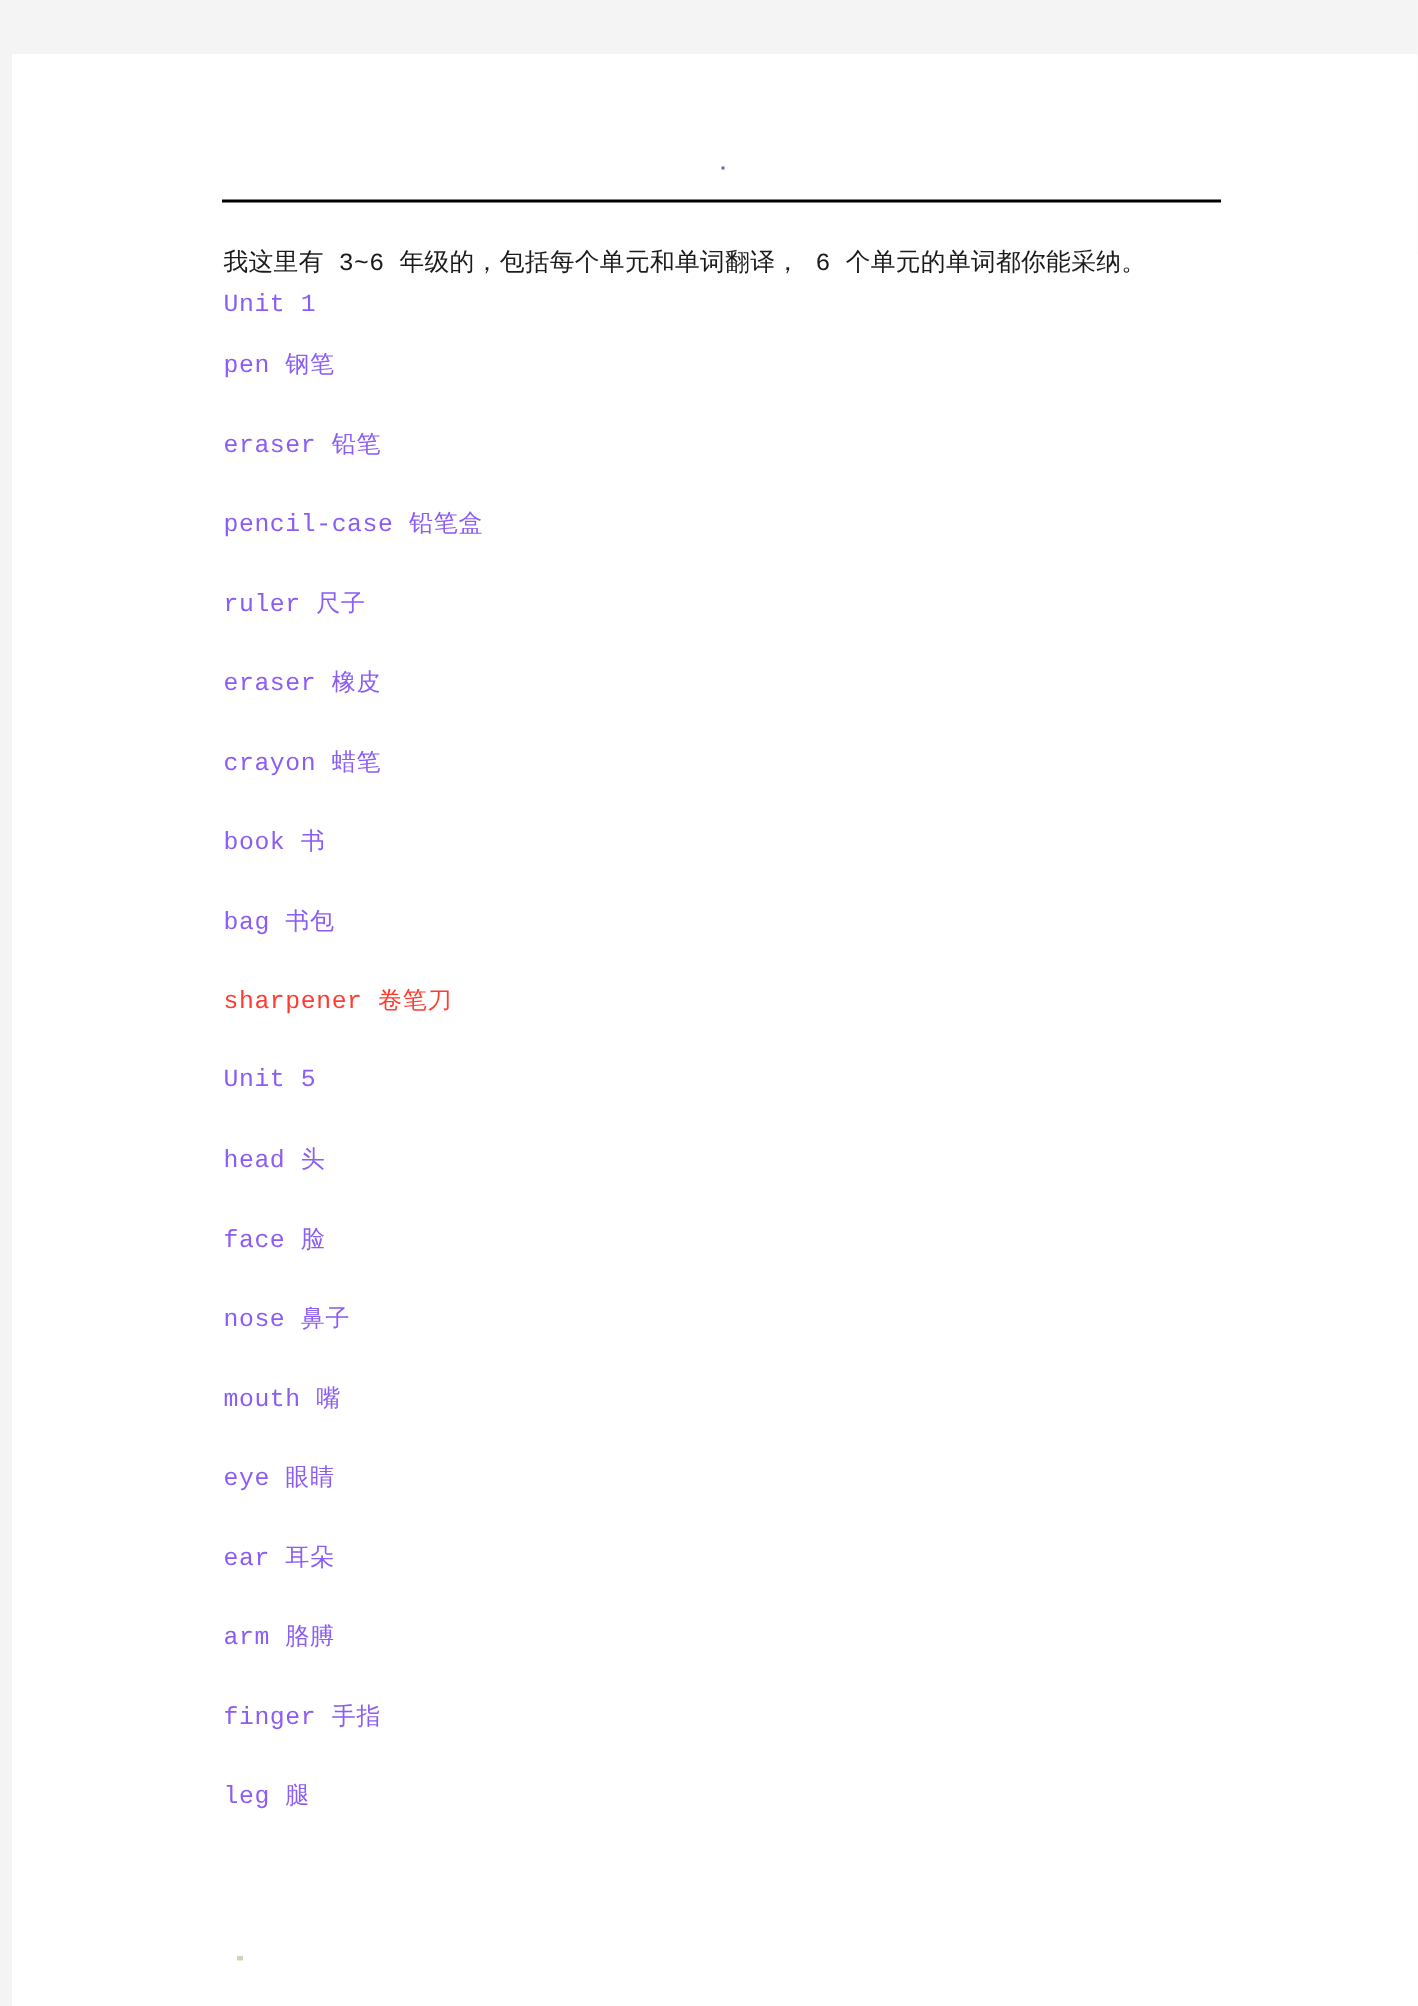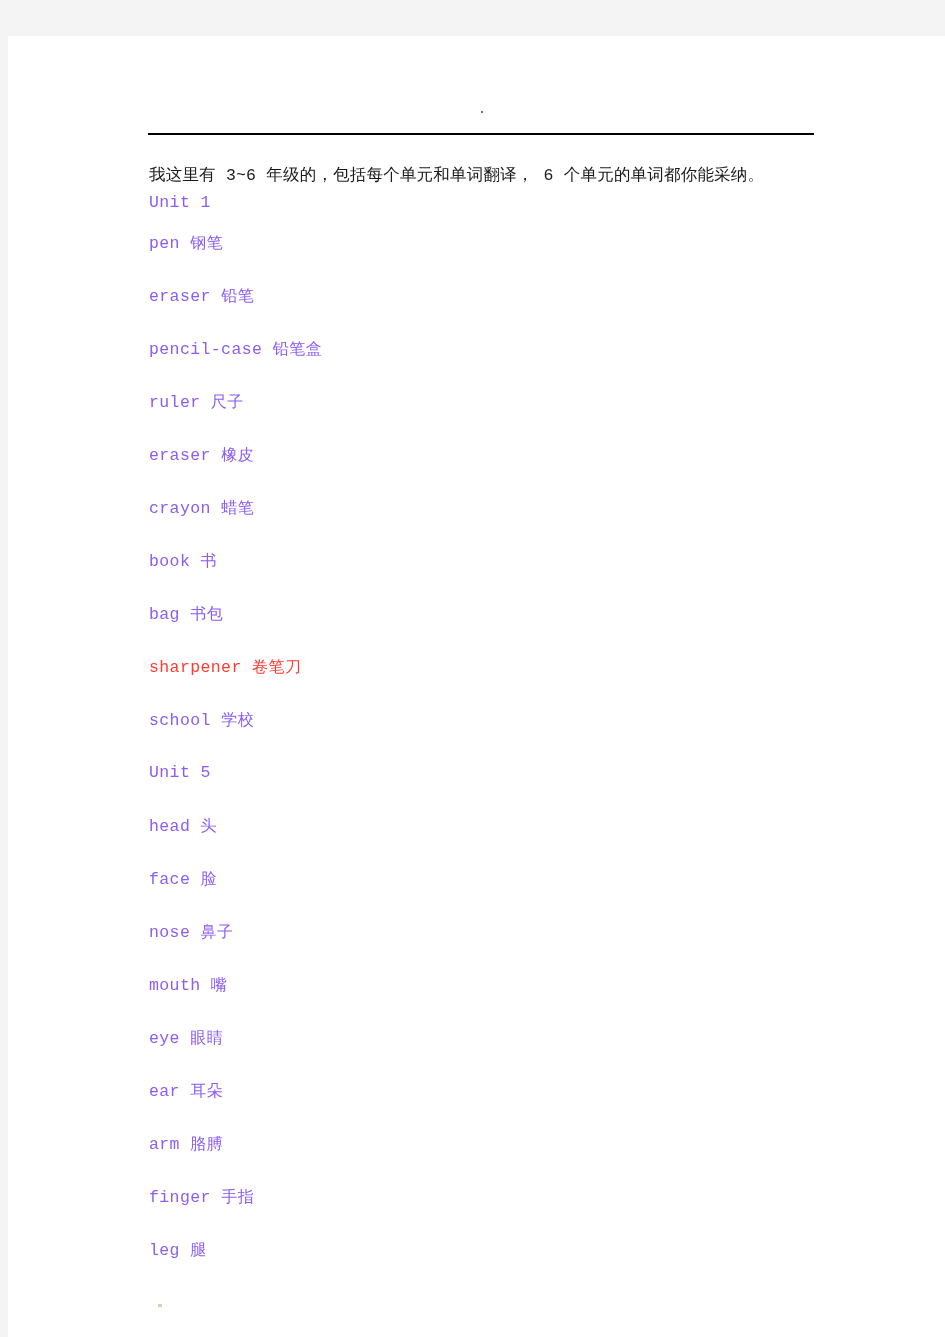--- a/index.html
+++ b/index.html
@@ -117,21 +117,20 @@
         <div class="entry unit" style="height: 27px; line-height: 27px;"><span>Unit 1</span></div>
         <div class="entry"><span class="en">pen</span> <span class="zh">钢笔</span></div>
         <div class="entry"><span class="en">eraser</span> <span class="zh">铅笔</span></div>
         <div class="entry"><span class="en">pencil-case</span> <span class="zh">铅笔盒</span></div>
         <div class="entry"><span class="en">ruler</span> <span class="zh">尺子</span></div>
         <div class="entry"><span class="en">eraser</span> <span class="zh">橡皮</span></div>
         <div class="entry"><span class="en">crayon</span> <span class="zh">蜡笔</span></div>
         <div class="entry"><span class="en">book</span> <span class="zh">书</span></div>
         <div class="entry"><span class="en">bag</span> <span class="zh">书包</span></div>
         <div class="entry highlight"><span class="en">sharpener</span> <span class="zh">卷笔刀</span></div>
-        <div class="entry"><span class="en">school</span> <span class="zh">学校</span></div>
         <div class="entry unit"><span>Unit 5</span></div>
         <div class="entry"><span class="en">head</span> <span class="zh">头</span></div>
         <div class="entry"><span class="en">face</span> <span class="zh">脸</span></div>
         <div class="entry"><span class="en">nose</span> <span class="zh">鼻子</span></div>
         <div class="entry"><span class="en">mouth</span> <span class="zh">嘴</span></div>
         <div class="entry"><span class="en">eye</span> <span class="zh">眼睛</span></div>
         <div class="entry"><span class="en">ear</span> <span class="zh">耳朵</span></div>
         <div class="entry"><span class="en">arm</span> <span class="zh">胳膊</span></div>
         <div class="entry"><span class="en">finger</span> <span class="zh">手指</span></div>
         <div class="entry"><span class="en">leg</span> <span class="zh">腿</span></div>

